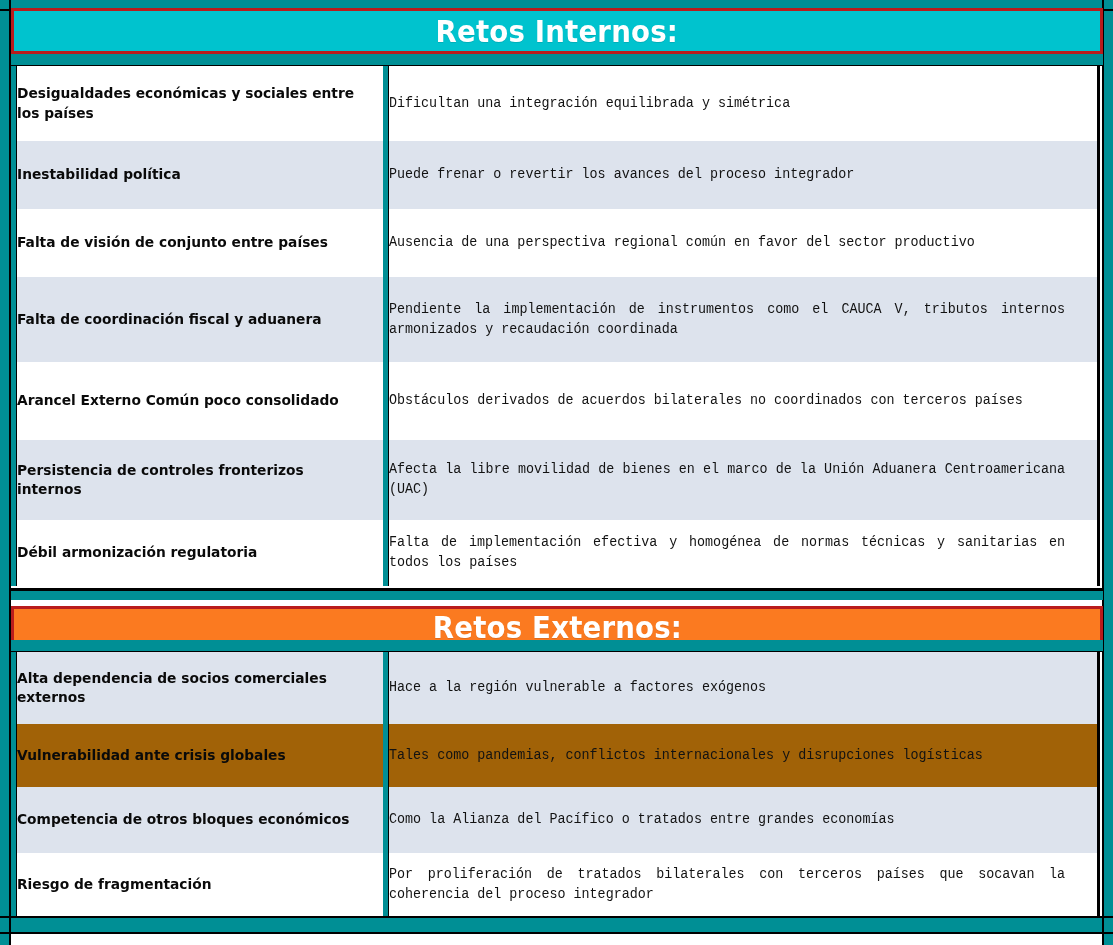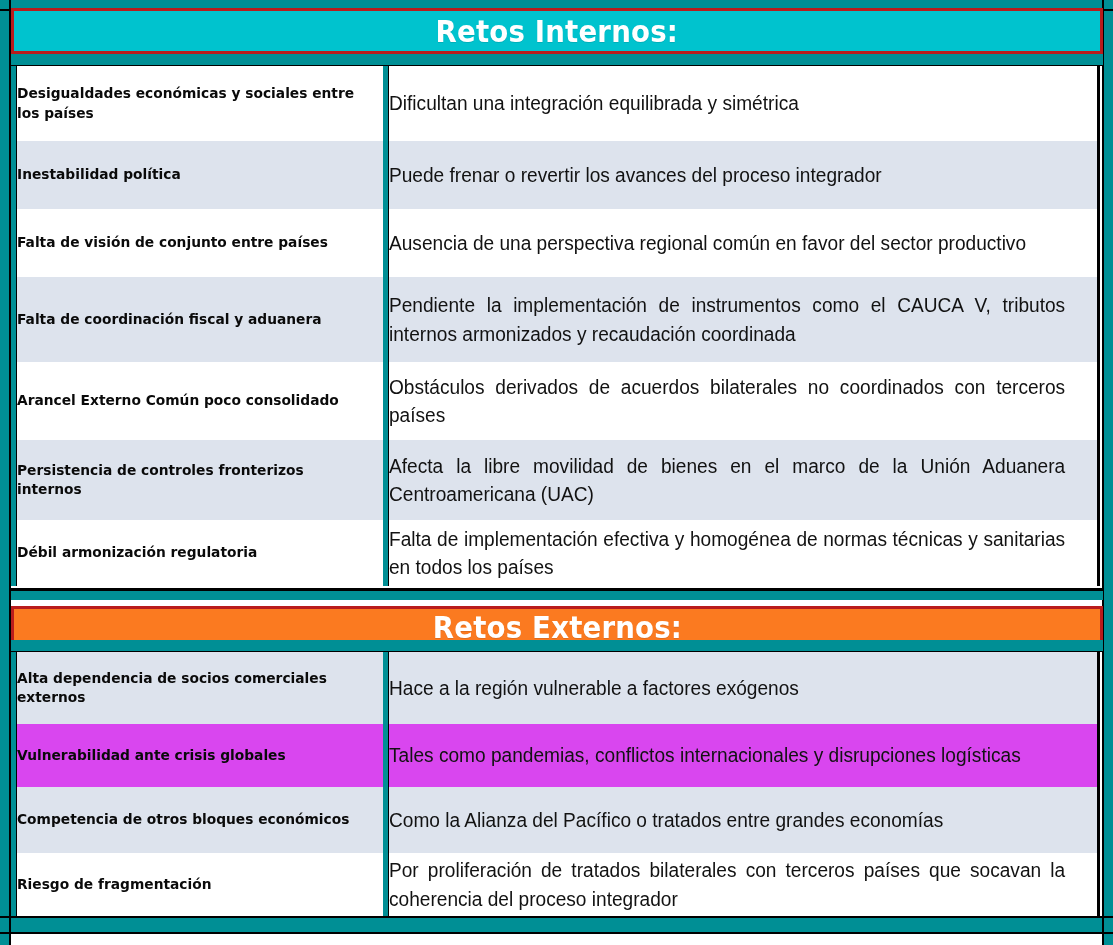--- a/index.html
+++ b/index.html
@@ -87,23 +87,23 @@
     line-height: 1.33;
     color: #0a0a0a;
     transform-origin: left center;
   }
   td.cterm .inner { display: block; transform: scaleX(0.95); transform-origin: left center; }
   td.cdesc {
     box-sizing: border-box;
     border-left: 3px solid #000000;
     border-right: 3px solid #000000;
     padding: 6px 26px 6px 21px;
-    font-family: Liberation Sans, sans-serif;
+    font-family: Liberation Mono, monospace;
     font-weight: normal;
-    font-size: 20px;
+    font-size: 14px;
     line-height: 1.42;
     color: #121212;
   }
   td.cdesc .inner { display: block; transform: scaleX(0.955); transform-origin: left center; }
   td.cdesc.justify .inner { text-align: justify; }
 
   
   .col-sep {
     position: absolute;
     width: 5px;
@@ -228,21 +228,21 @@
     <table class="grid">
       <tbody>
         <tr style="height:72px; background:#dde3ed;">
           <td class="cterm">
               <span class="inner">Alta dependencia de socios comerciales externos</span>
             </td>
           <td class="cdesc">
               <span class="inner">Hace a la región vulnerable a factores exógenos</span>
             </td>
         </tr>
-        <tr style="height:63px; background:#d946ef;">
+        <tr style="height:63px; background:#a16207;">
           <td class="cterm">
               <span class="inner">Vulnerabilidad ante crisis globales</span>
             </td>
           <td class="cdesc">
               <span class="inner">Tales como pandemias, conflictos internacionales y disrupciones logísticas</span>
             </td>
         </tr>
         <tr style="height:66px; background:#dde3ed;">
           <td class="cterm">
               <span class="inner">Competencia de otros bloques económicos</span>

